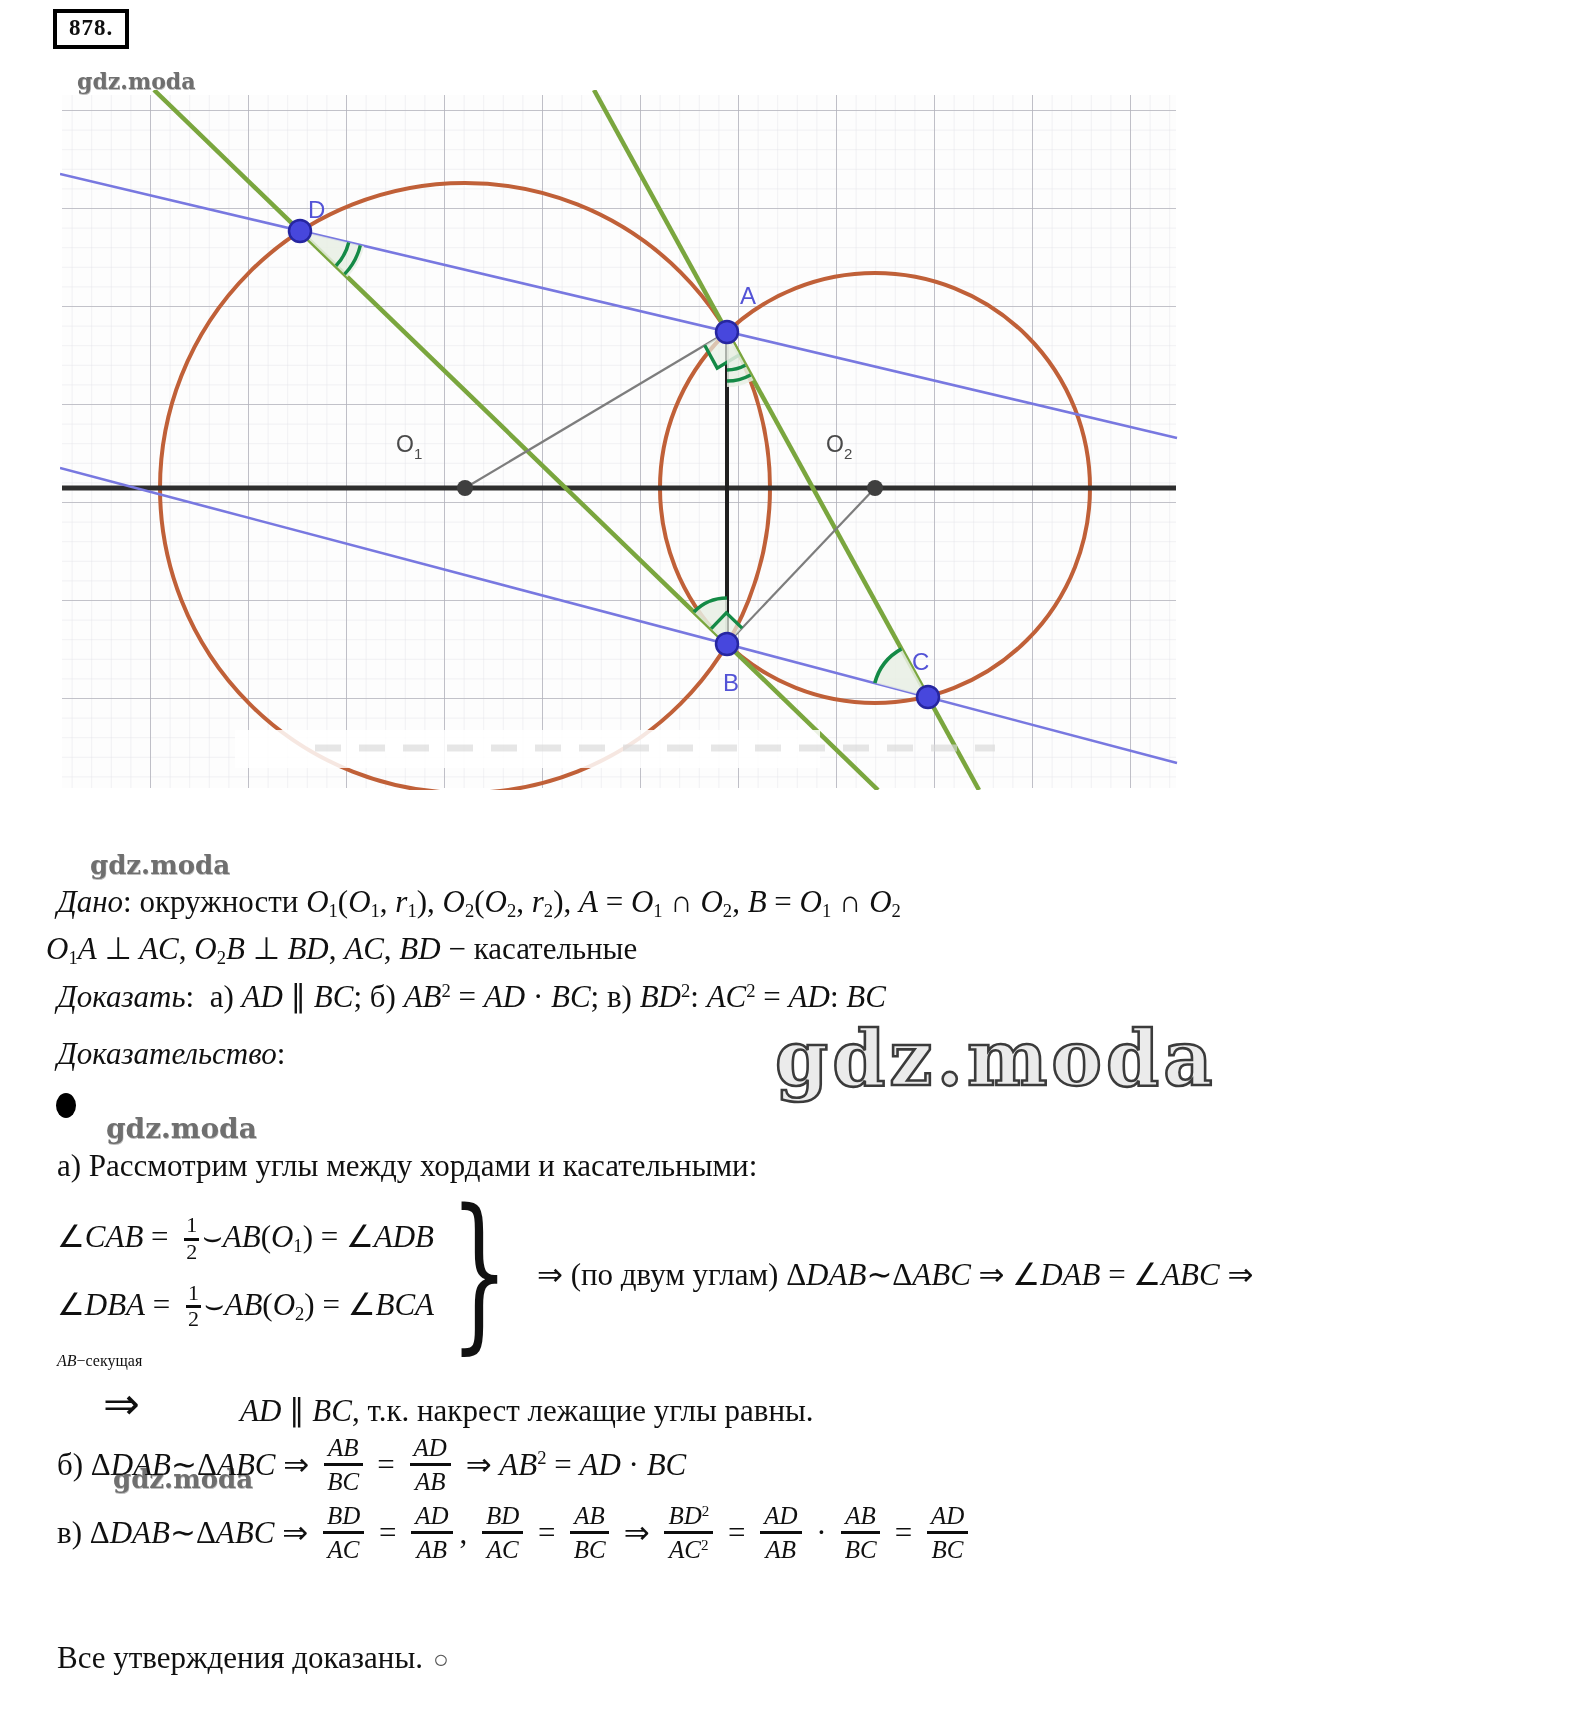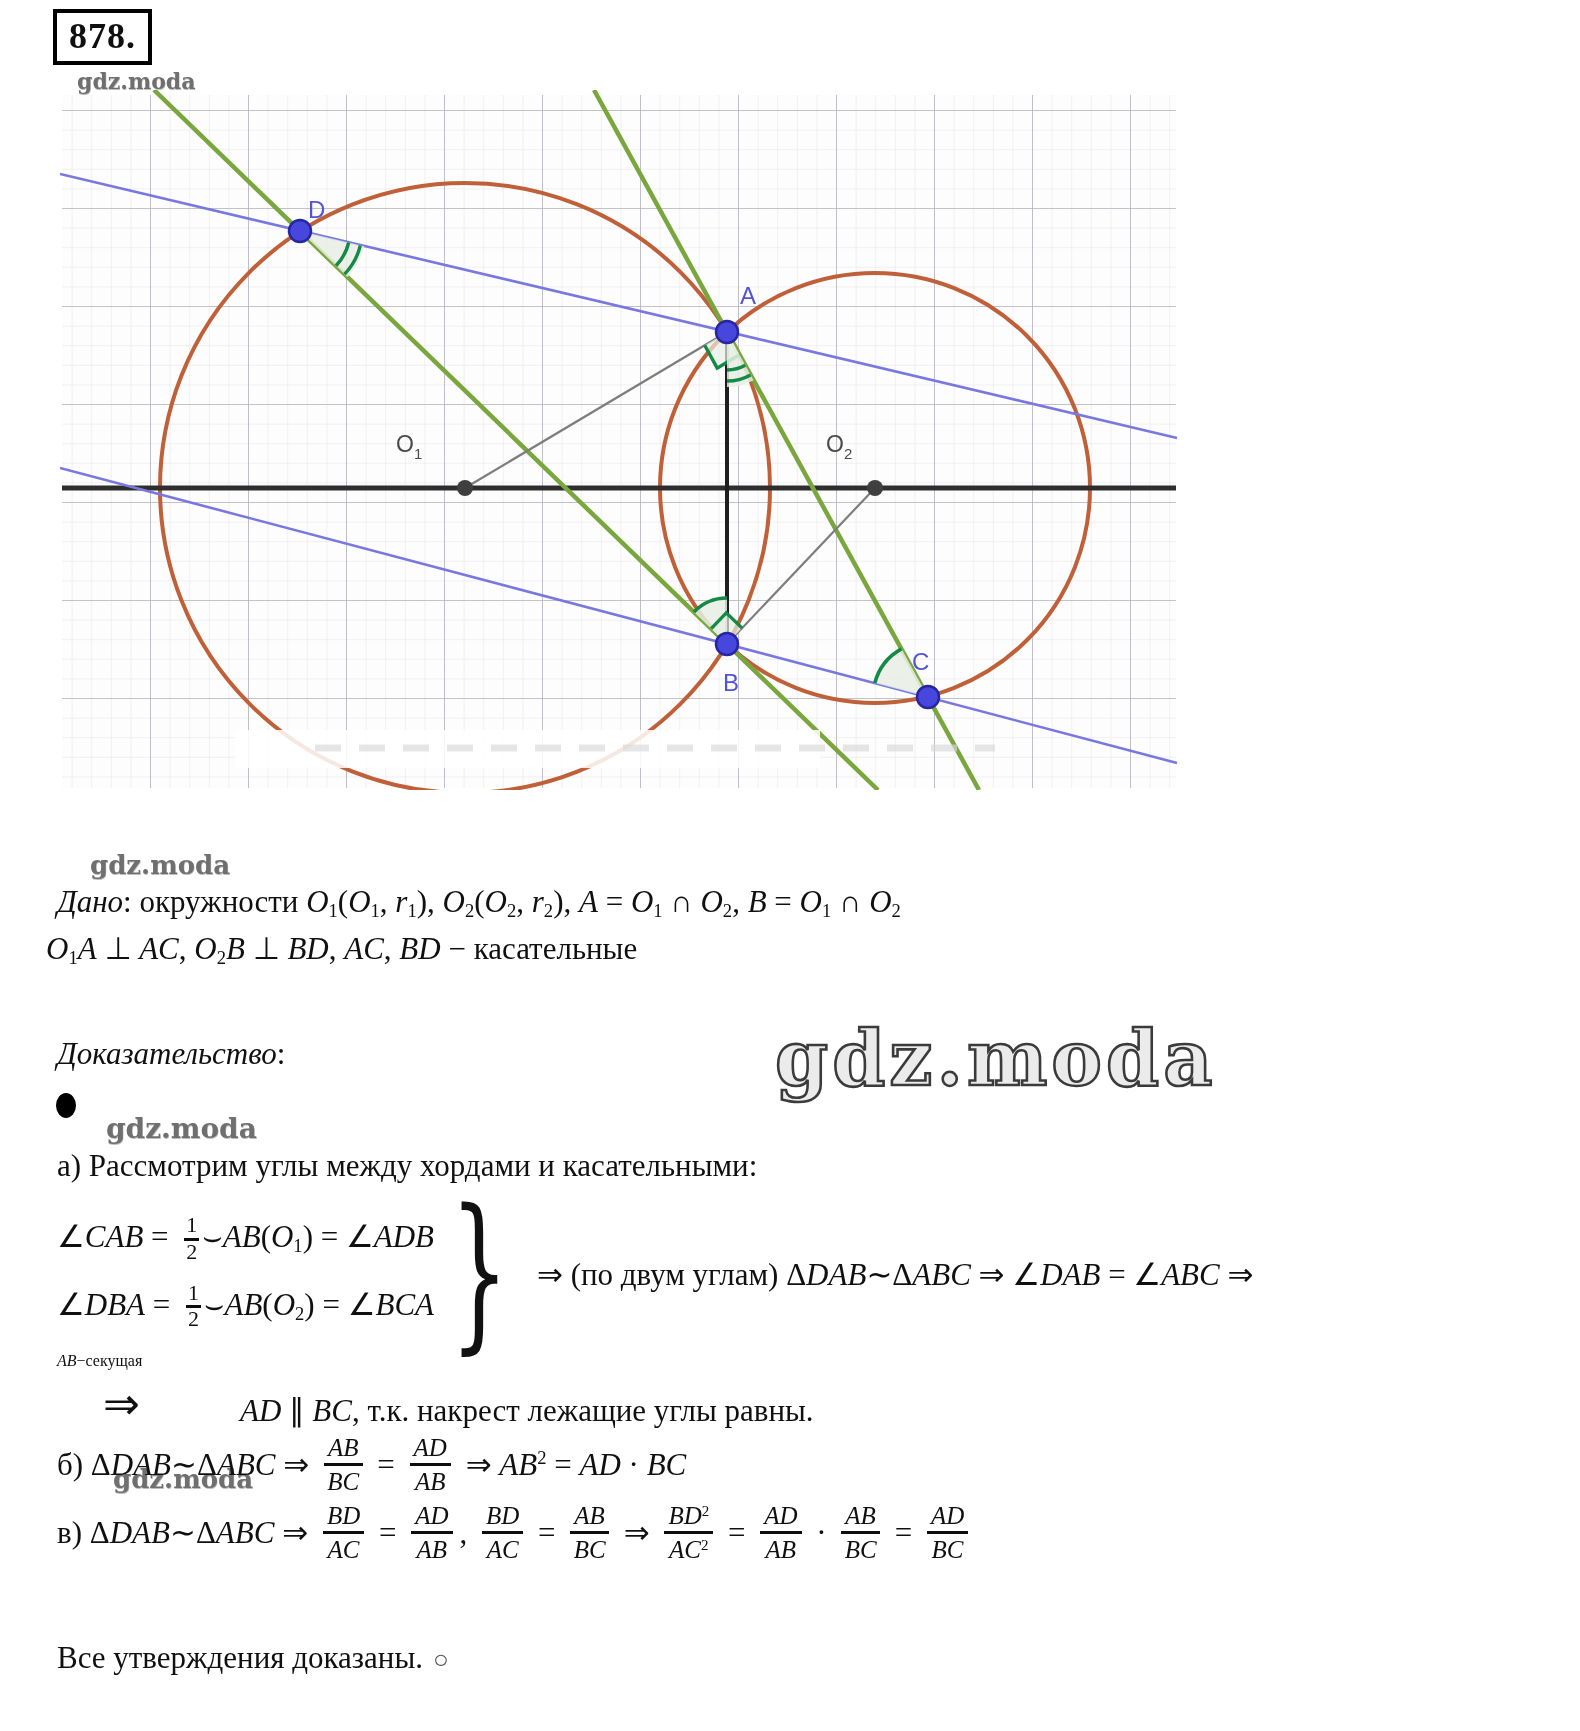--- a/index.html
+++ b/index.html
@@ -1,21 +1,21 @@
 <!DOCTYPE html>
 <html><head>
 <meta charset="utf-8">
 <style>
   html,body{margin:0;padding:0;background:#ffffff;}
   .page{position:relative;width:1580px;height:1731px;background:#ffffff;overflow:hidden;
         font-family:"Liberation Serif","DejaVu Sans",serif;color:#101010;}
 
   
   .prob-box{position:absolute;left:53px;top:9px;border:4px solid #000;padding:2px 12px 4px 12px;background:#fff;}
-  .prob-box span{font-size:36px;font-weight:bold;letter-spacing:1px;}
+  .prob-box span{font-size:23px;font-weight:bold;letter-spacing:1px;}
 
   
   .wm{position:absolute;font-family:"DejaVu Serif",serif;font-weight:bold;white-space:nowrap;}
   .wm-sm{color:#6f6f6f;text-shadow:0.5px 0.5px 0 #bdbdbd;}
   .wm-big{color:rgba(205,205,205,0.40);-webkit-text-stroke:2.6px #3b3b3b;letter-spacing:4px;}
 
   
   .t{position:absolute;white-space:nowrap;font-size:31px;}
   .t i{font-style:italic;}
   sub{font-size:0.60em;vertical-align:-0.28em;font-style:normal;}
@@ -129,20 +129,21 @@
   </svg>
   </div>
 
   <div class="wm wm-sm" style="left:90px;top:850px;font-size:26px">gdz.moda</div>
   <div class="wm wm-big" style="left:775px;top:1014px;font-size:76px">gdz.moda</div>
   <div class="wm wm-sm" style="left:106px;top:1112px;font-size:28px">gdz.moda</div>
   <div class="wm wm-sm" style="left:113px;top:1464px;font-size:26px">gdz.moda</div>
 
   <div class="t" style="left:57px;top:884px"><i>Дано</i>: окружности <i>O</i><sub>1</sub>(<i>O</i><sub>1</sub>, <i>r</i><sub>1</sub>), <i>O</i><sub>2</sub>(<i>O</i><sub>2</sub>, <i>r</i><sub>2</sub>), <i>A</i> = <i>O</i><sub>1</sub> ∩ <i>O</i><sub>2</sub>, <i>B</i> = <i>O</i><sub>1</sub> ∩ <i>O</i><sub>2</sub></div>
   <div class="t" style="left:46px;top:930px"><i>O</i><sub>1</sub><i>A</i> ⊥ <i>AC</i>, <i>O</i><sub>2</sub><i>B</i> ⊥ <i>BD</i>, <i>AC</i>, <i>BD</i> − касательные</div>
+  <div class="t" style="left:57px;top:978px"><i>Доказать</i>:&nbsp; а) <i>AD</i> ∥ <i>BC</i>; б) <i>AB</i><sup>2</sup> = <i>AD</i> · <i>BC</i>; в) <i>BD</i><sup>2</sup>: <i>AC</i><sup>2</sup> = <i>AD</i>: <i>BC</i></div>
   <div class="t" style="left:57px;top:1036px"><i>Доказательство</i>:</div>
 
   <div class="bullet"></div>
 
   <div class="t" style="left:57px;top:1148px">а) Рассмотрим углы между хордами и касательными:</div>
 
   <div class="sys">
     <div class="sys-col">
       <div class="mline">∠<i>CAB</i> = <span class="fr half">
             <span class="nu">1</span>

